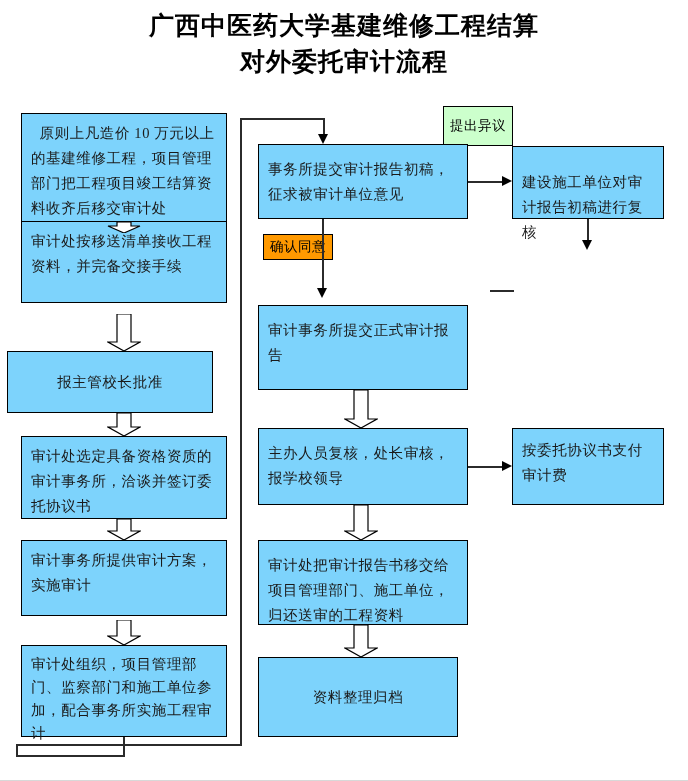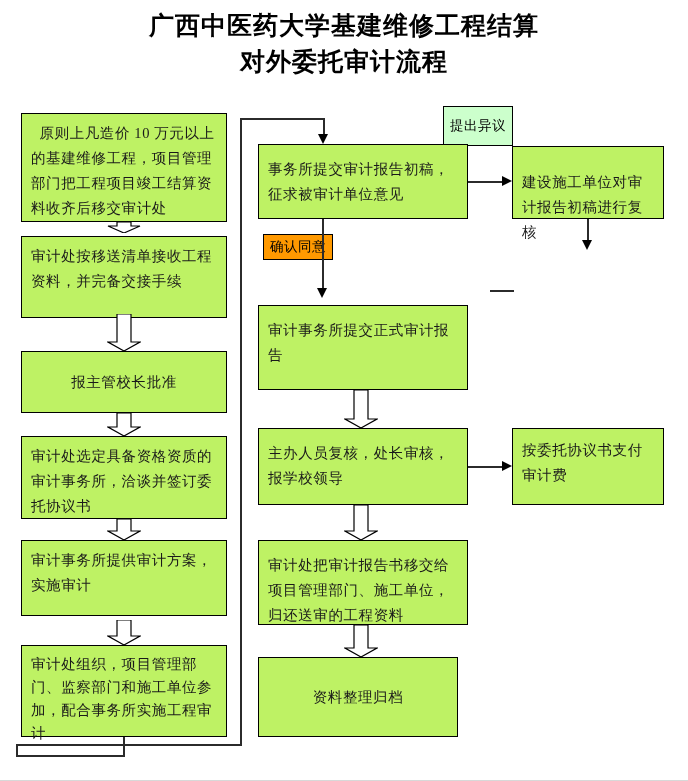--- a/index.html
+++ b/index.html
@@ -24,21 +24,21 @@
     letter-spacing:1px;
     color:#000;
   }
   .title .l2{display:block;}
 
   
   .box{
     position:absolute;
     box-sizing:border-box;
     border:1.3px solid #000;
-    background:#bef264;
+    background:#7dd3fc;
     font-family:"Liberation Serif","DejaVu Serif",serif;
     font-size:14.5px;
     line-height:25px;
     color:#1a1a1a;
     padding:7px 9px 4px 9px;
     white-space:pre-wrap;
     letter-spacing:0.6px;
   }
   .box.center{
     display:flex;align-items:center;justify-content:center;
@@ -100,23 +100,23 @@
 
 <div id="canvas">
 
   <div class="title">
     <span>广西中医药大学基建维修工程结算</span>
     <span class="l2">对外委托审计流程</span>
   </div>
 
   <div class="box" style="left:21px;top:113px;width:206px;height:109px;">  原则上凡造价 10 万元以上的基建维修工程，项目管理部门把工程项目竣工结算资料收齐后移交审计处</div>
 
-  <div class="box" style="left:21px;top:236px;width:206px;height:82px;">审计处按移送清单接收工程资料，并完备交接手续</div>
-
-  <div class="box center" style="left:21px;top:351px;width:206px;height:62px;">报主管校长批准</div>
+  <div class="box" style="left:21px;top:221px;width:206px;height:82px;">审计处按移送清单接收工程资料，并完备交接手续</div>
+
+  <div class="box center" style="left:7px;top:351px;width:206px;height:62px;">报主管校长批准</div>
 
   <div class="box" style="left:21px;top:436px;width:206px;height:83px;">审计处选定具备资格资质的审计事务所，洽谈并签订委托协议书</div>
 
   <div class="box" style="left:21px;top:540px;width:206px;height:76px;">审计事务所提供审计方案，实施审计</div>
 
   <div class="box" style="left:21px;top:645px;width:206px;height:92px;line-height:23px;">审计处组织，项目管理部门、监察部门和施工单位参加，配合事务所实施工程审计</div>
 
   <div class="blockarrow" style="left:107px;top:222px;">
     <svg width="34" height="11" viewBox="0 0 34 11">
       <polygon points="10,0 10,4 1,4 17,11 33,4 24,4 24,0" fill="#ffffff" stroke="#000" stroke-width="1.2"></polygon>

